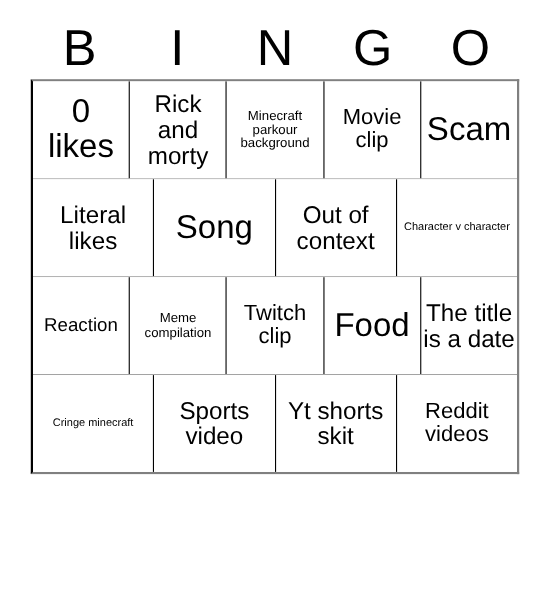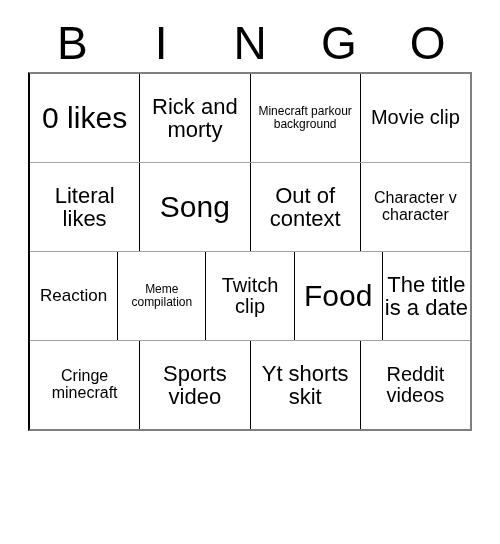--- a/index.html
+++ b/index.html
@@ -78,21 +78,21 @@
     width: 100%;
     line-height: 1.06;
     word-wrap: break-word;
   }
 
   
   .fs-xl  { font-size: 30px; }
   .fs-lg  { font-size: 20px; }
   .fs-md  { font-size: 22px; }
   .fs-sm  { font-size: 17px; }
-  .fs-xs  { font-size: 16px; }
+  .fs-xs  { font-size: 10px; }
   .fs-xxs { font-size: 12px; }
 </style>
 </head>
 <body>
 
 <div id="card">
 
   <div class="header-row">
     <div class="header-cell">B</div>
     <div class="header-cell">I</div>
@@ -109,20 +109,23 @@
           <span class="cell-text fs-xl">0 likes</span>
         </div>
       <div class="cell">
           <span class="cell-text fs-md">Rick and morty</span>
         </div>
       <div class="cell">
           <span class="cell-text fs-xxs">Minecraft parkour background</span>
         </div>
       <div class="cell">
           <span class="cell-text fs-lg">Movie clip</span>
+        </div>
+      <div class="cell">
+          <span class="cell-text fs-xl">Scam</span>
         </div>
     </div>
 
     <div class="row">
       <div class="cell">
           <span class="cell-text fs-md">Literal likes</span>
         </div>
       <div class="cell">
           <span class="cell-text fs-xl">Song</span>
         </div>

